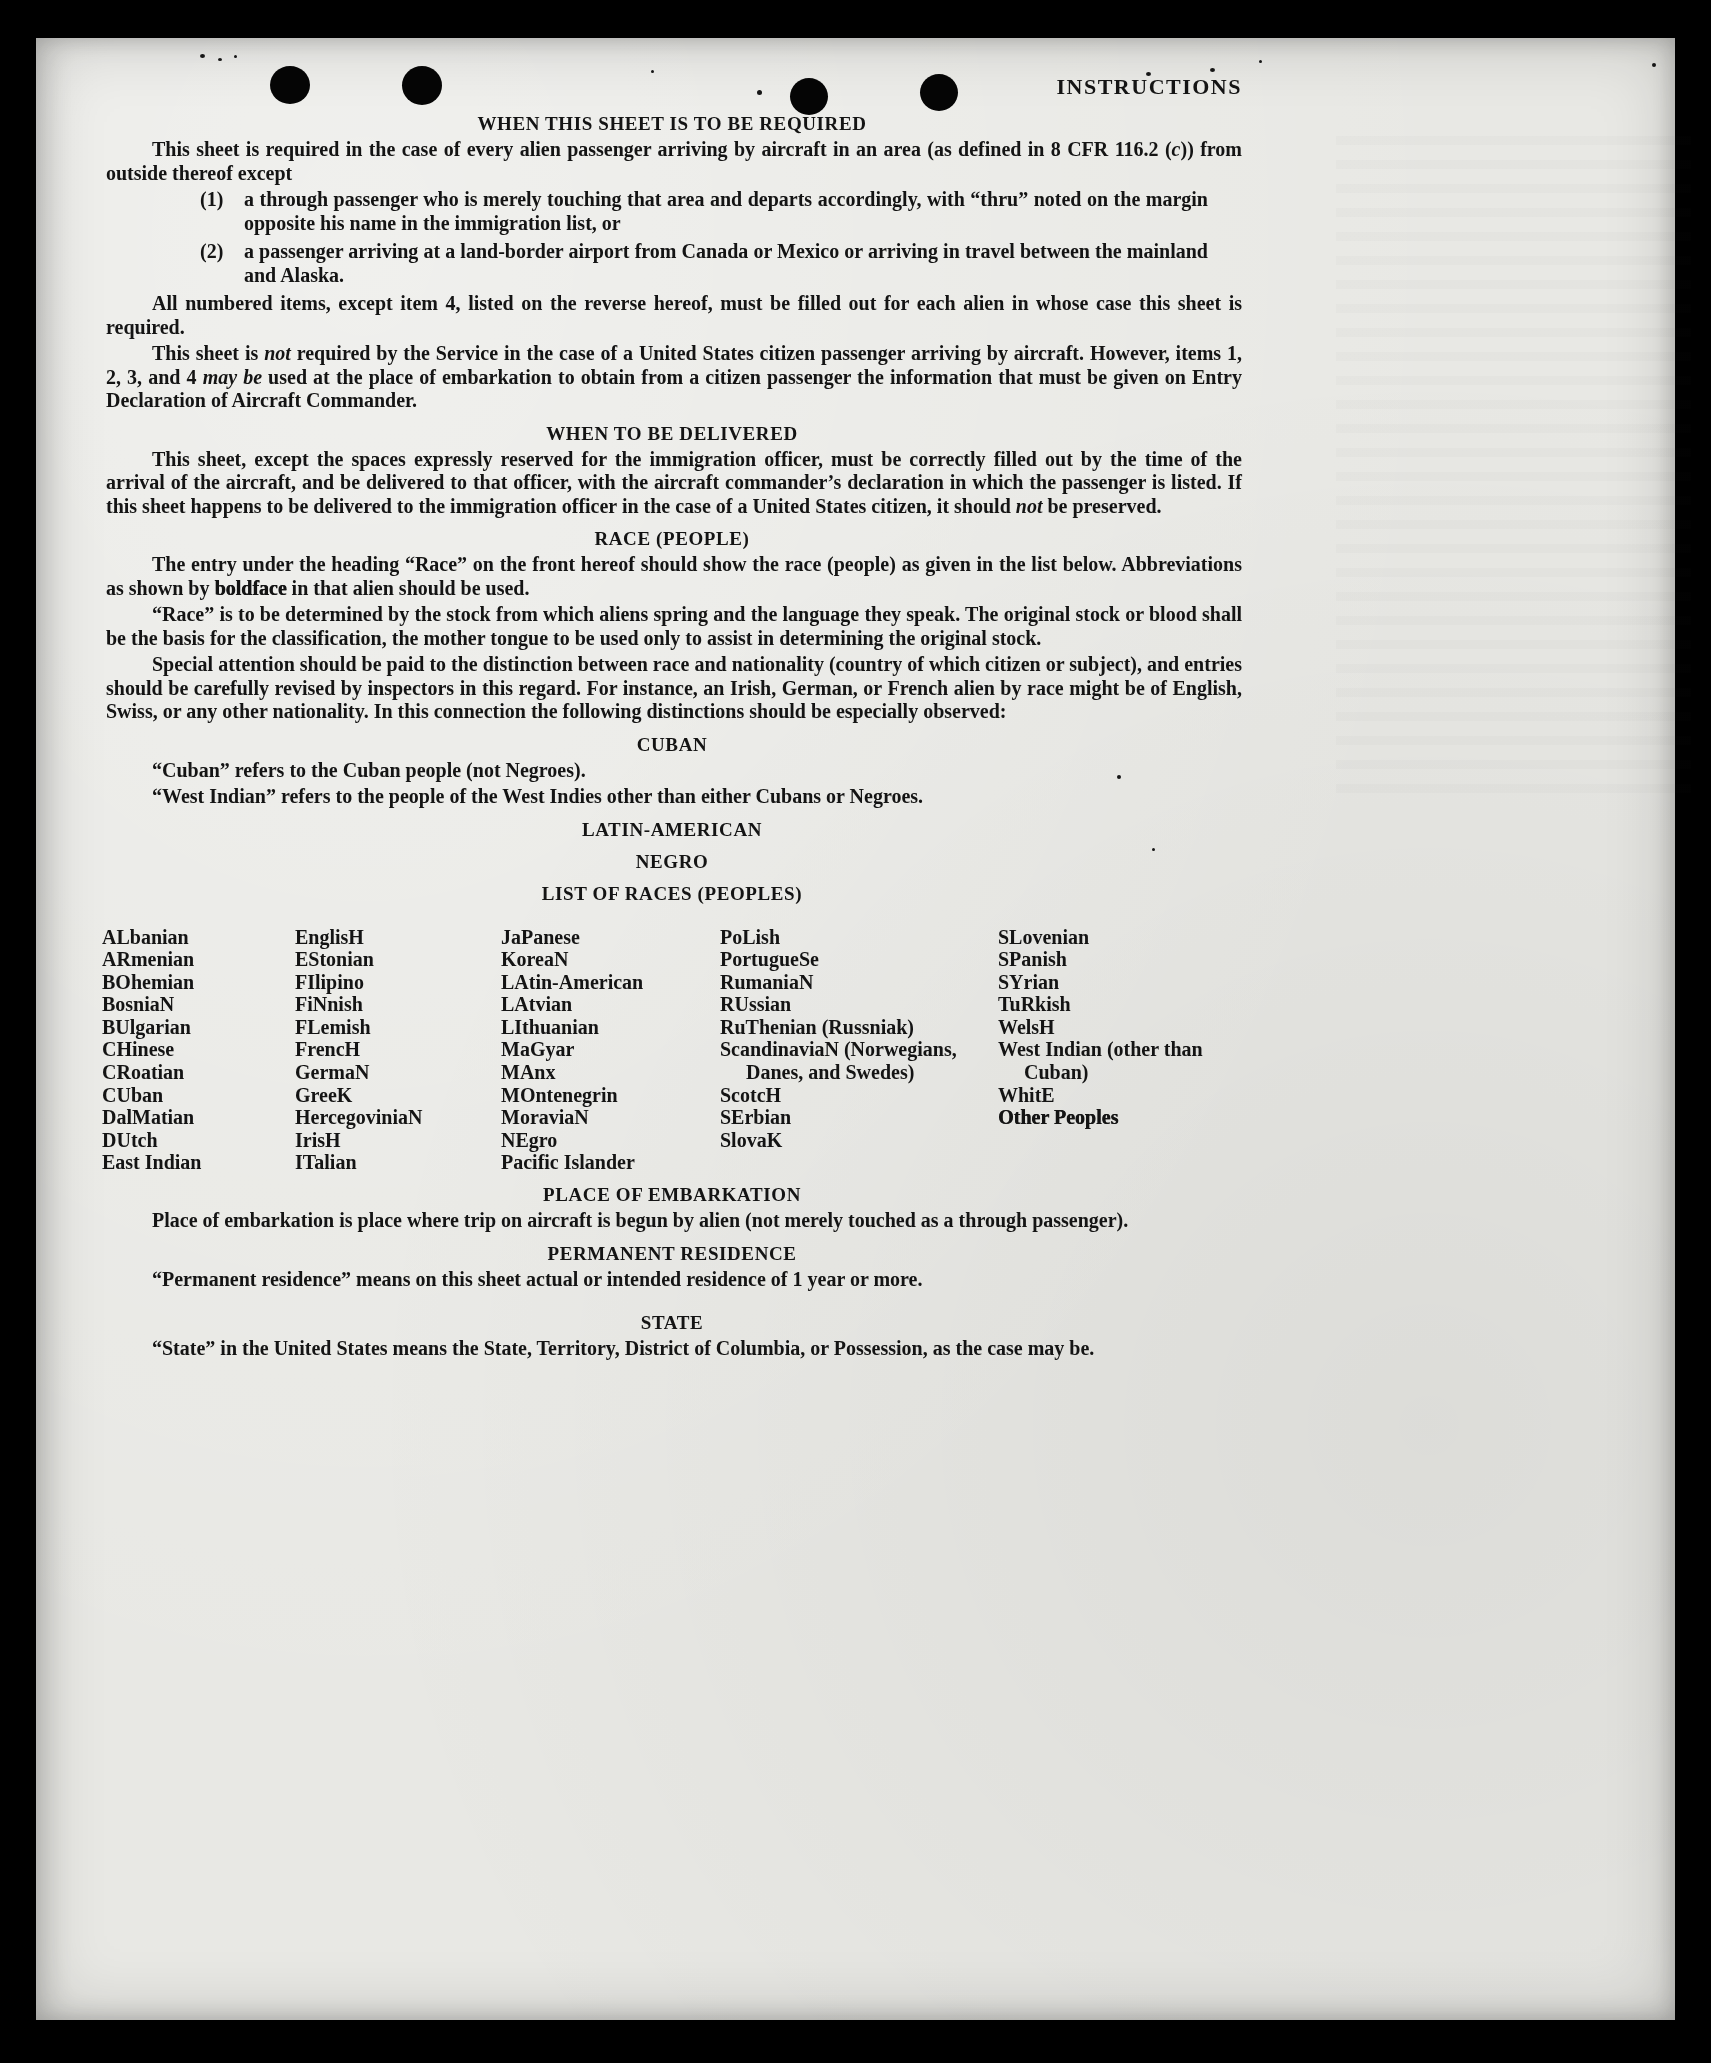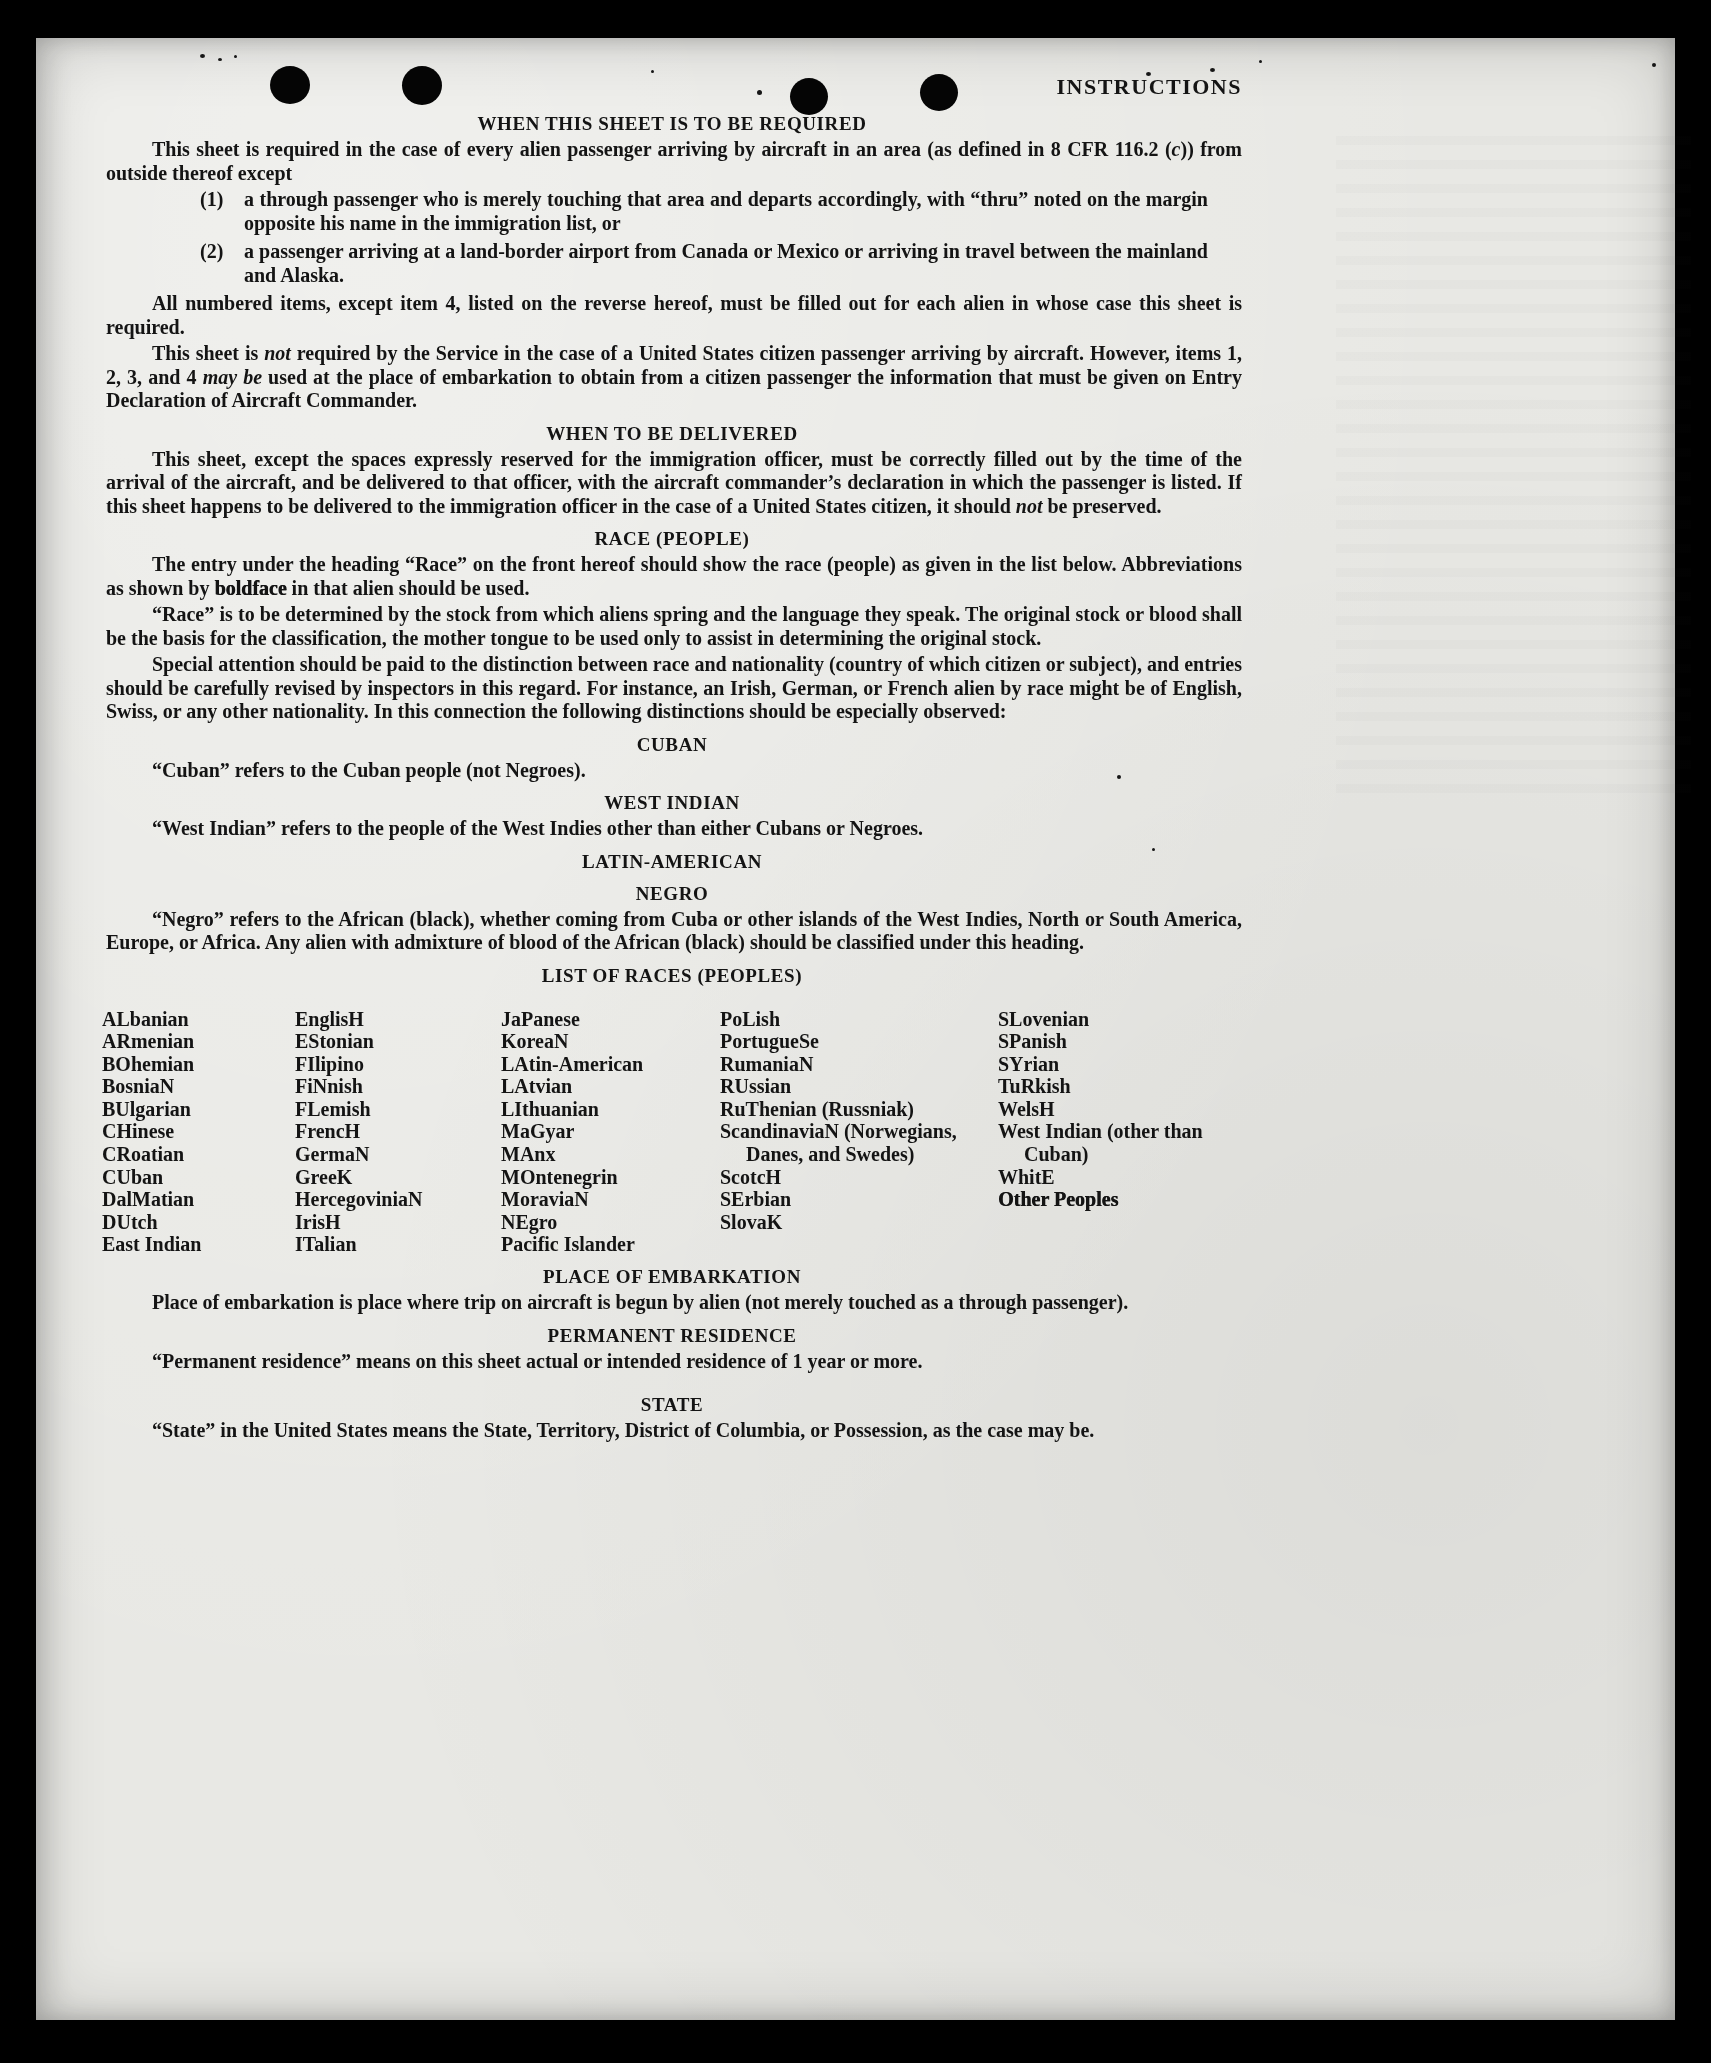--- a/index.html
+++ b/index.html
@@ -84,27 +84,25 @@
     <p class="para"><span>This sheet, except the spaces expressly reserved for the immigration officer, must be correctly filled out by the time of the arrival of the aircraft, and be delivered to that officer, with the aircraft commander’s declaration in which the passenger is listed. If this sheet happens to be delivered to the immigration officer in the case of a United States citizen, it should </span><span class="it">not</span><span> be preserved.</span></p>
 
     <h2 class="sec-h">RACE (PEOPLE)</h2>
     <p class="para"><span>The entry under the heading “Race” on the front hereof should show the race (people) as given in the list below. Abbreviations as shown by </span><span class="bf">boldface</span><span> in that alien should be used.</span></p>
     <p class="para">“Race” is to be determined by the stock from which aliens spring and the language they speak. The original stock or blood shall be the basis for the classification, the mother tongue to be used only to assist in determining the original stock.</p>
     <p class="para">Special attention should be paid to the distinction between race and nationality (country of which citizen or subject), and entries should be carefully revised by inspectors in this regard. For instance, an Irish, German, or French alien by race might be of English, Swiss, or any other nationality. In this connection the following distinctions should be especially observed:</p>
 
     <h2 class="sec-h">CUBAN</h2>
     <p class="para">“Cuban” refers to the Cuban people (not Negroes).</p>
 
-    <h2 class="sec-h">WEST INDIAN</h2>
     <p class="para">“West Indian” refers to the people of the West Indies other than either Cubans or Negroes.</p>
 
     <h2 class="sec-h">LATIN-AMERICAN</h2>
 
     <h2 class="sec-h">NEGRO</h2>
-    <p class="para">“Negro” refers to the African (black), whether coming from Cuba or other islands of the West Indies, North or South America, Europe, or Africa. Any alien with admixture of blood of the African (black) should be classified under this heading.</p>
 
     <h2 class="sec-h">LIST OF RACES (PEOPLES)</h2>
     <div class="races-grid">
       <div class="races-col">
           <div class="race-entry">ALbanian</div>
           <div class="race-entry">ARmenian</div>
           <div class="race-entry">BOhemian</div>
           <div class="race-entry">BosniaN</div>
           <div class="race-entry">BUlgarian</div>
           <div class="race-entry">CHinese</div>

